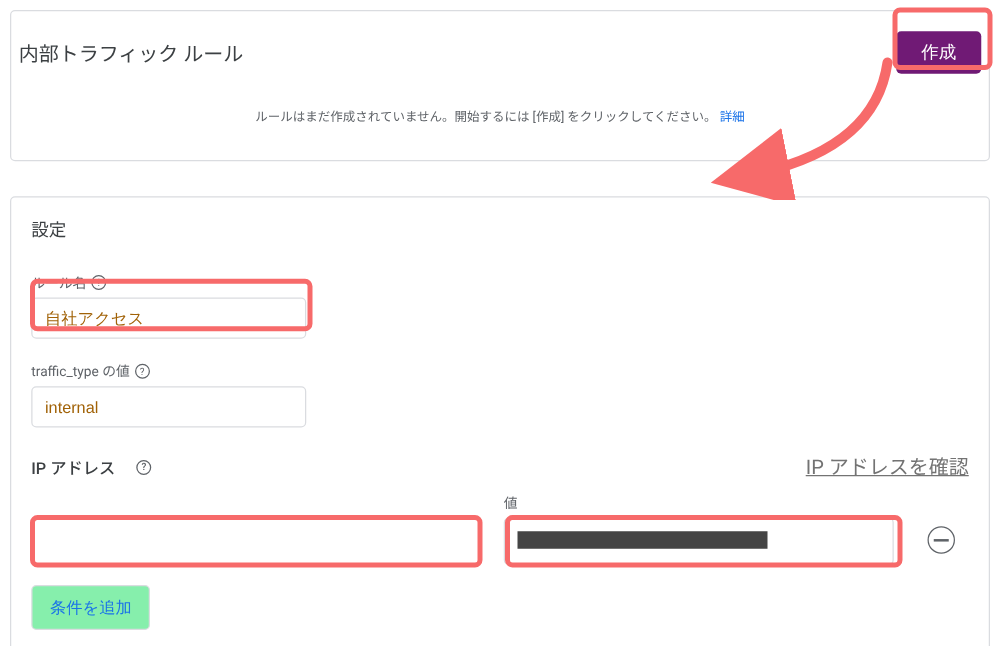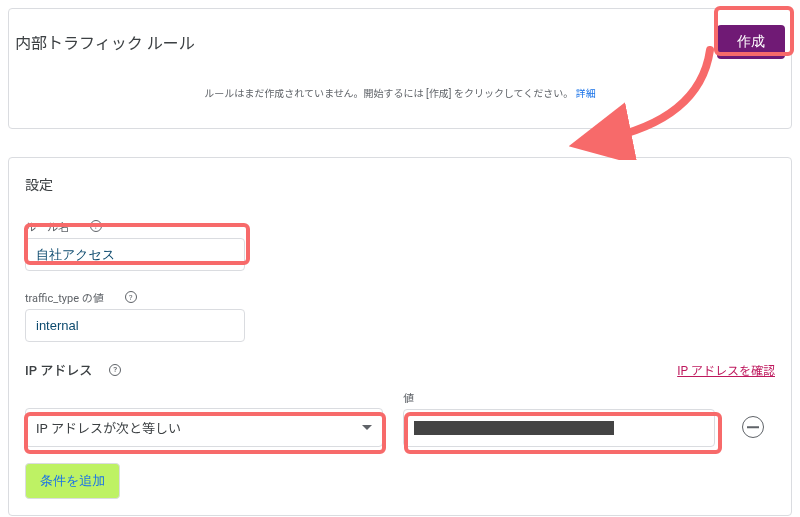--- a/index.html
+++ b/index.html
@@ -49,57 +49,57 @@
     }
     .link { color: #1a73e8; cursor: pointer; }
     .settings-panel { padding: 16px 16px 16px; }
     .settings-title { font-size: 14px; color: #3c4043; margin-bottom: 24px; }
     .field-group { margin-bottom: 18px; }
     .field-label {
       font-size: 11px;
       color: #5f6368;
       display: flex;
       align-items: center;
-      gap: 21px;
+      gap: 4px;
       margin-bottom: 4px;
     }
     .help-icon {
       width: 12px; height: 12px;
       border: 1px solid #5f6368;
       border-radius: 50%;
       display: inline-flex;
       align-items: center;
       justify-content: center;
       font-size: 8px;
       color: #5f6368;
     }
     .text-input {
       width: 220px;
       border: 1px solid #dadce0;
       border-radius: 4px;
       padding: 8px 10px;
       font-size: 13px;
-      color: #0c4a6e;
+      color: #a16207;
       background: #fff;
     }
     .ip-section-header {
       display: flex;
       justify-content: space-between;
       align-items: baseline;
       margin-bottom: 10px;
     }
     .ip-section-title {
       font-size: 13px;
       font-weight: 500;
       color: #3c4043;
       display: flex;
       align-items: center;
       gap: 17px;
     }
-    .ip-link { color: #be185d; font-size: 12px; text-decoration: underline; cursor: pointer; }
+    .ip-link { color: #737373; font-size: 16px; text-decoration: underline; cursor: pointer; }
     .row {
       display: flex;
       gap: 20px;
       align-items: flex-end;
       margin-bottom: 16px;
     }
     .col { flex: 1; }
     .col-narrow { flex: 0 0 36px; display:flex; align-items:center; justify-content:center; height:40px; }
     .select {
       width: 100%;
@@ -146,21 +146,21 @@
     }
     .remove-btn::after {
       content: "";
       position: absolute;
       left: 4px; right: 4px; top: 50%;
       height: 1.5px; background: #5f6368;
       transform: translateY(-50%);
     }
     .btn-outline {
       border: 1px solid #dadce0;
-      background: #bef264;
+      background: #86efac;
       color: #1a73e8;
       border-radius: 4px;
       padding: 8px 14px;
       font-size: 13px;
       cursor: pointer;
     }
     .highlight-box {
       position: absolute;
       border: 4px solid #f76a6a;
       border-radius: 6px;
@@ -209,24 +209,20 @@
   <div class="ip-section-header">
     <div class="ip-section-title">
       <span>IP アドレス</span>
       <span class="help-icon">?</span>
     </div>
     <span class="ip-link">IP アドレスを確認</span>
   </div>
 
   <div class="row">
     <div class="col" style="flex:0 0 358px">
-      <div class="select">
-        <span>IP アドレスが次と等しい</span>
-        <span class="dropdown-arrow"></span>
-      </div>
     </div>
     <div class="col" style="flex:0 0 312px">
       <div class="field-label">値</div>
       <div class="value-input">
         <span class="redacted"></span>
       </div>
     </div>
     <div class="col-narrow">
       <button class="remove-btn"></button>
     </div>

